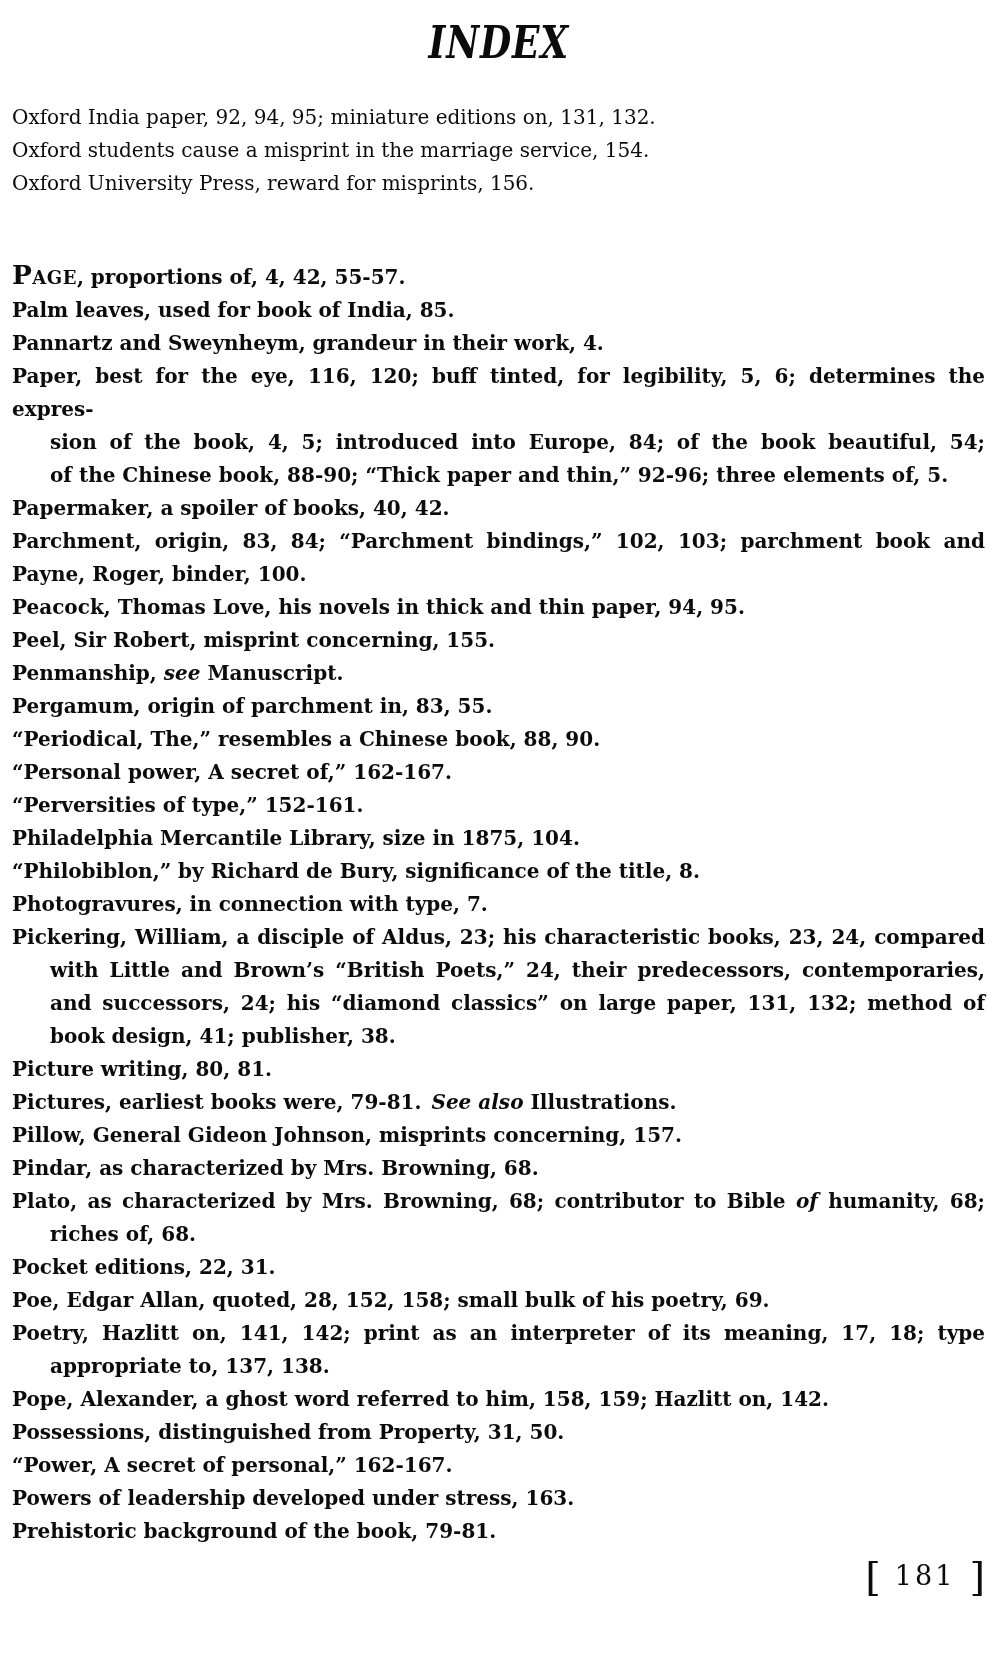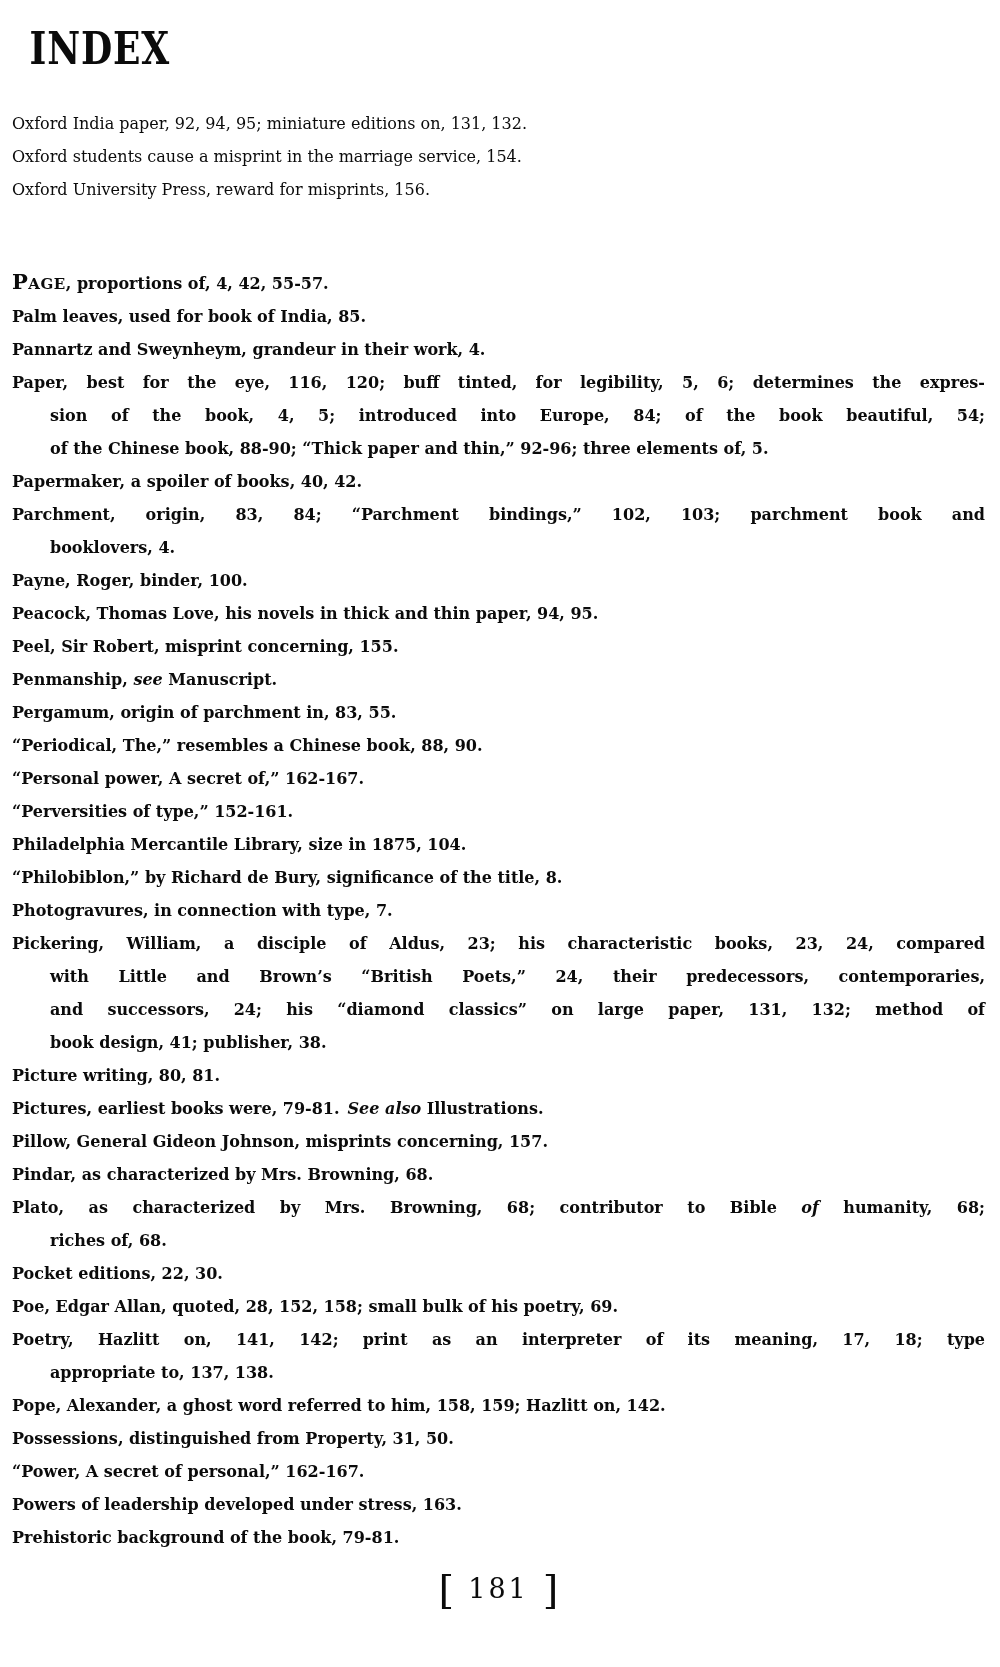--- a/index.html
+++ b/index.html
@@ -11,33 +11,35 @@
     width: 1000px;
     height: 1667px;
     overflow: hidden;
     color: #0b0b0b;
     font-family: "DejaVu Serif", serif;
   }
   .page {
     padding: 12px 15px 0 12px;
   }
   .title-row {
-    margin: 10px 0 0 0;
+    text-align: center;
+    margin: 4px 0 0 0;
+    font-style: italic;
   }
   .title-row .title-text {
     display: inline-block;
     font-size: 45px;
     font-weight: 700;
     letter-spacing: 1px;
     transform: scaleX(0.80);
     transform-origin: center;
   }
   .content {
     margin-top: 32px;
-    font-size: 16px;
+    font-size: 20px;
     line-height: 33px;
   }
   .section + .section {
     margin-top: 61px;
     font-weight: bold;
   }
   .entry { margin: 0; }
   .line {
     text-align: justify;
     text-align-last: left;
@@ -49,22 +51,22 @@
     padding-left: 38px;
   }
   .seg-italic { font-style: italic; }
   .seg-lead {
     font-variant: small-caps;
     font-size: 1.32em;
     line-height: 1;
     letter-spacing: 0.5px;
   }
   .pagenum-row {
-    text-align: center;
-    margin-top: 12px;
+    text-align: right;
+    margin-top: 5px;
     font-size: 27px;
   }
   .pagenum-row .bracket {
     font-size: 40px;
     font-weight: 300;
     vertical-align: -5px;
   }
   .pagenum-row .num {
     padding: 0 14px;
     letter-spacing: 3px;
@@ -103,21 +105,20 @@
         <div class="entry">
           <div class="line fill"><span>Paper, best for the eye, 116, 120; buff tinted, for legibility, 5, 6; determines the expres-</span></div>
           <div class="line fill indent"><span>sion of the book, 4, 5; introduced into Europe, 84; of the book beautiful, 54;</span></div>
           <div class="line indent"><span>of the Chinese book, 88-90; “Thick paper and thin,” 92-96; three elements of, 5.</span></div>
         </div>
         <div class="entry">
           <div class="line"><span>Papermaker, a spoiler of books, 40, 42.</span></div>
         </div>
         <div class="entry">
           <div class="line fill"><span>Parchment, origin, 83, 84; “Parchment bindings,” 102, 103; parchment book and</span></div>
-          <div class="line indent"><span>booklovers, 4.</span></div>
         </div>
         <div class="entry">
           <div class="line"><span>Payne, Roger, binder, 100.</span></div>
         </div>
         <div class="entry">
           <div class="line"><span>Peacock, Thomas Love, his novels in thick and thin paper, 94, 95.</span></div>
         </div>
         <div class="entry">
           <div class="line"><span>Peel, Sir Robert, misprint concerning, 155.</span></div>
         </div>
@@ -161,21 +162,21 @@
           <div class="line"><span>Pillow, General Gideon Johnson, misprints concerning, 157.</span></div>
         </div>
         <div class="entry">
           <div class="line"><span>Pindar, as characterized by Mrs. Browning, 68.</span></div>
         </div>
         <div class="entry">
           <div class="line fill"><span>Plato, as characterized by Mrs. Browning, 68; contributor to Bible </span><span class="seg-italic">of</span><span> humanity, 68;</span></div>
           <div class="line indent"><span>riches of, 68.</span></div>
         </div>
         <div class="entry">
-          <div class="line"><span>Pocket editions, 22, 30.</span></div>
+          <div class="line"><span>Pocket editions, 22, 31.</span></div>
         </div>
         <div class="entry">
           <div class="line"><span>Poe, Edgar Allan, quoted, 28, 152, 158; small bulk of his poetry, 69.</span></div>
         </div>
         <div class="entry">
           <div class="line fill"><span>Poetry, Hazlitt on, 141, 142; print as an interpreter of its meaning, 17, 18; type</span></div>
           <div class="line indent"><span>appropriate to, 137, 138.</span></div>
         </div>
         <div class="entry">
           <div class="line"><span>Pope, Alexander, a ghost word referred to him, 158, 159; Hazlitt on, 142.</span></div>

